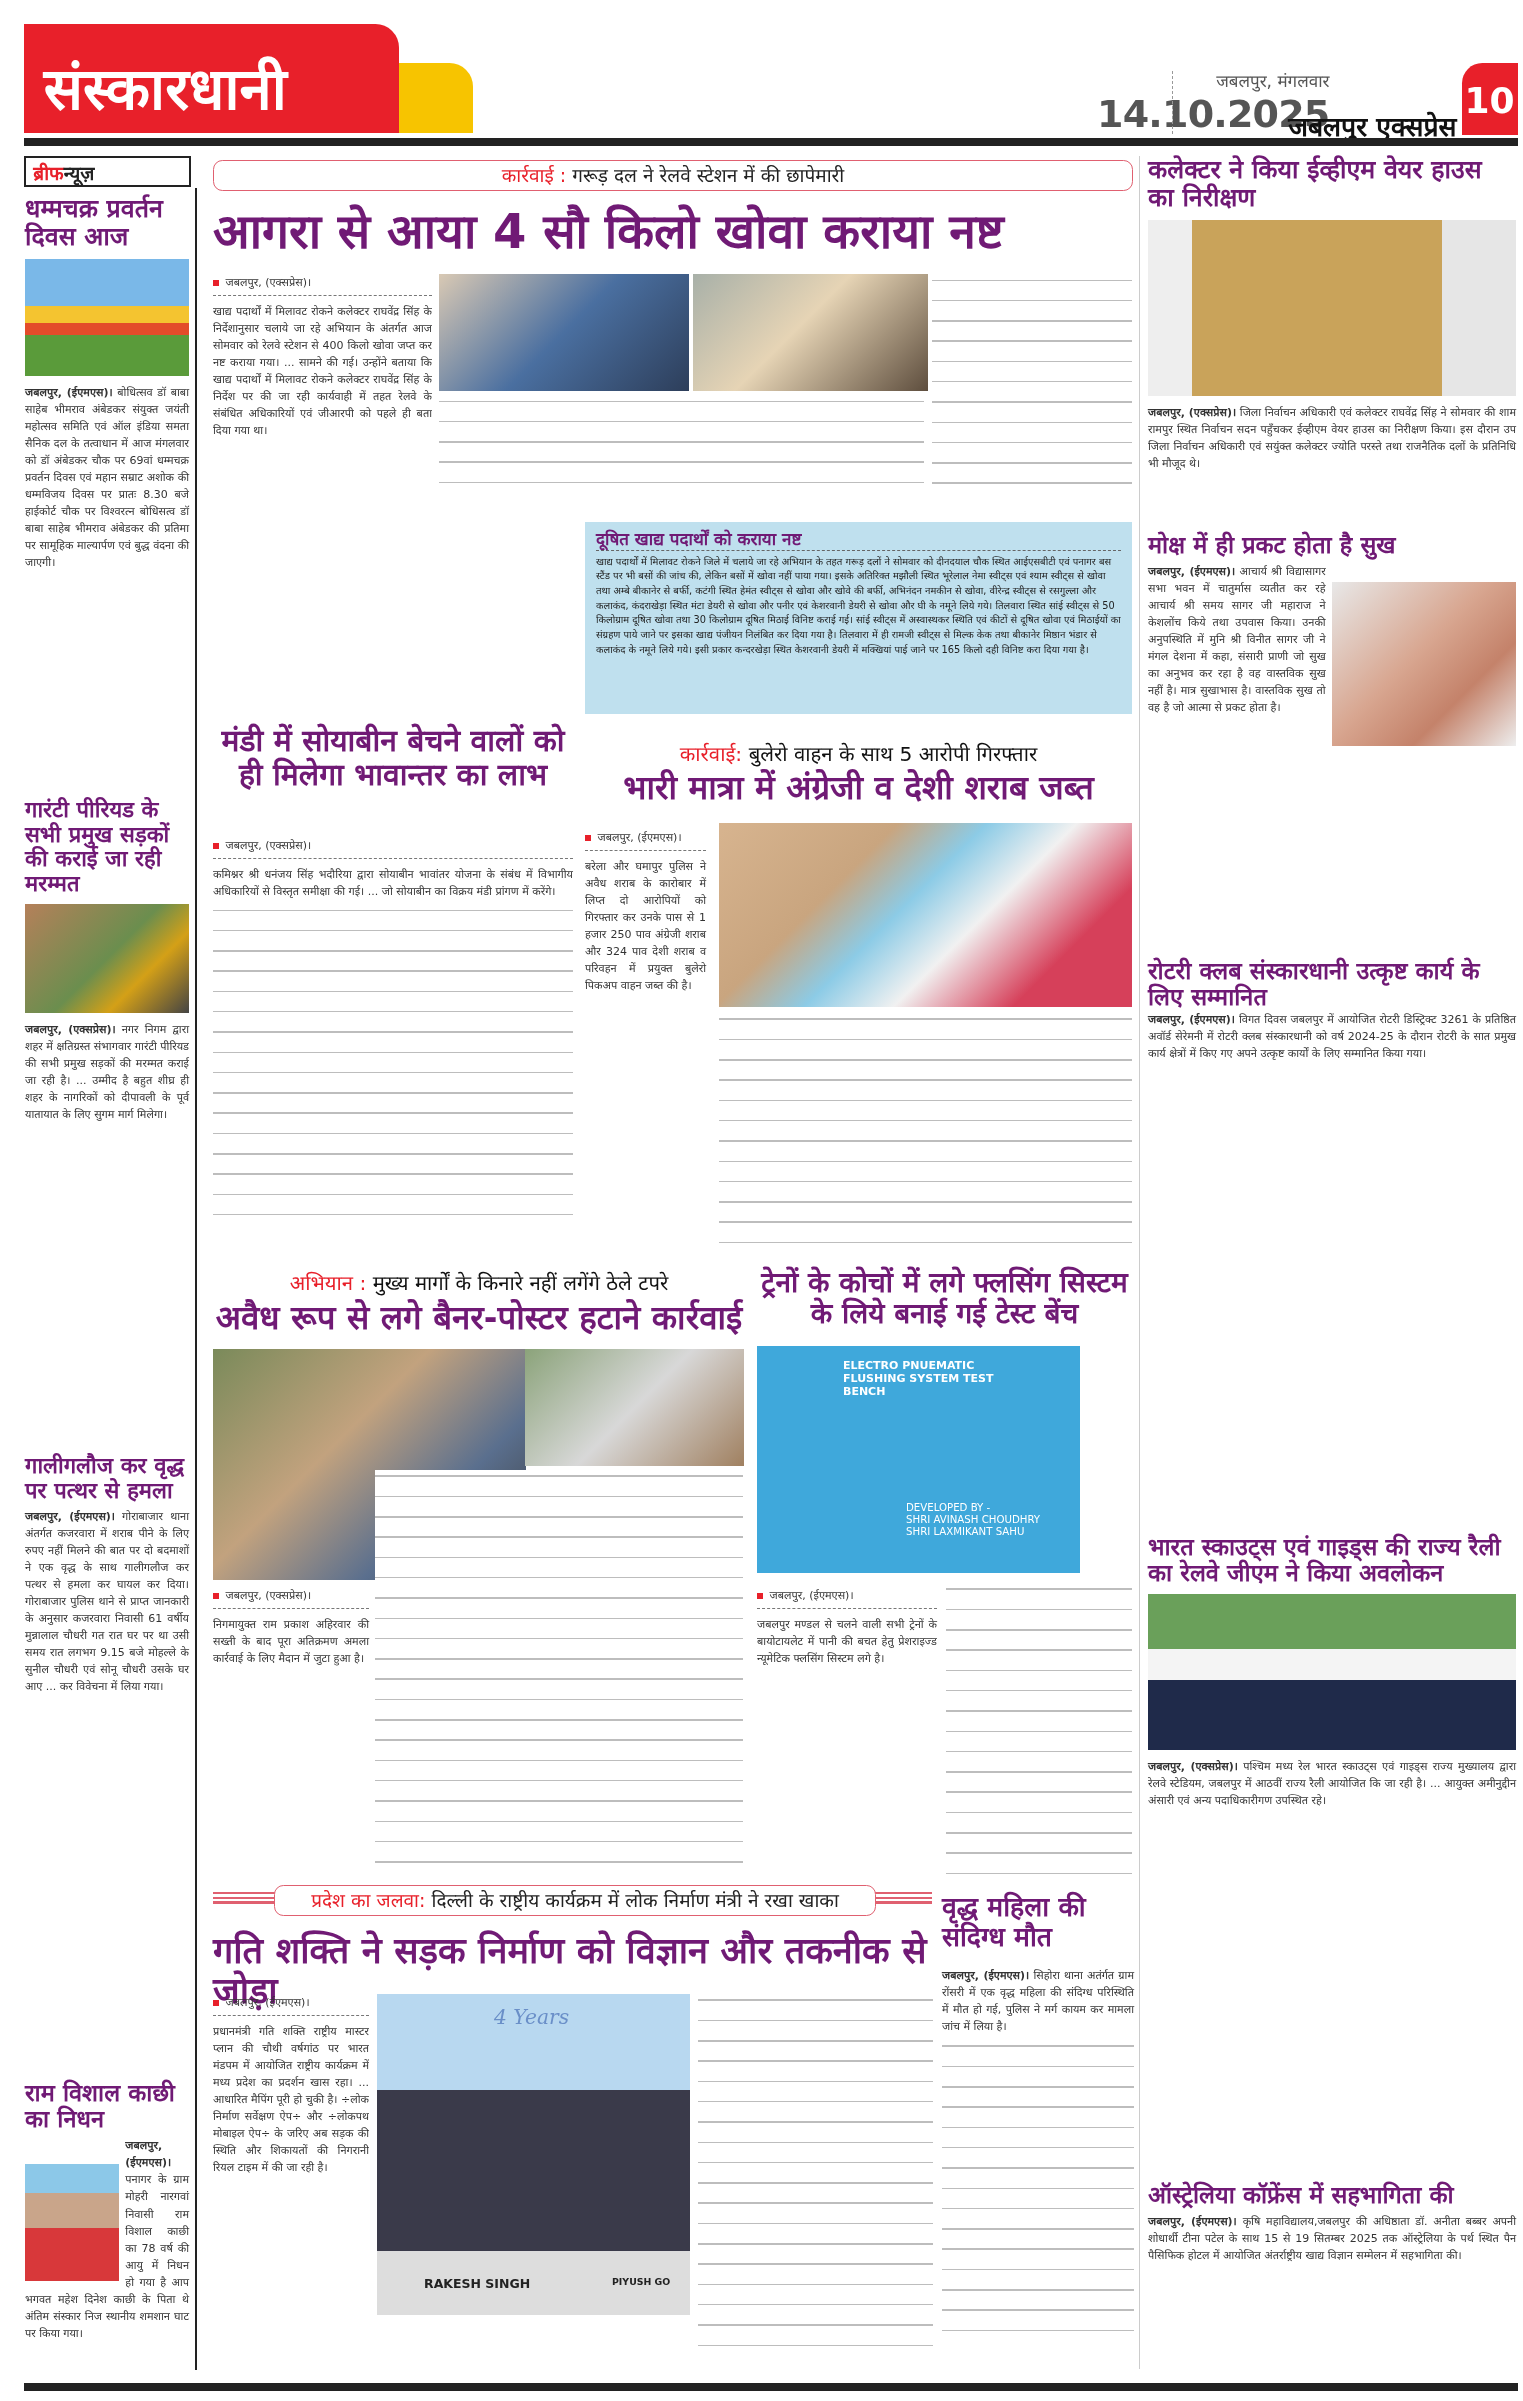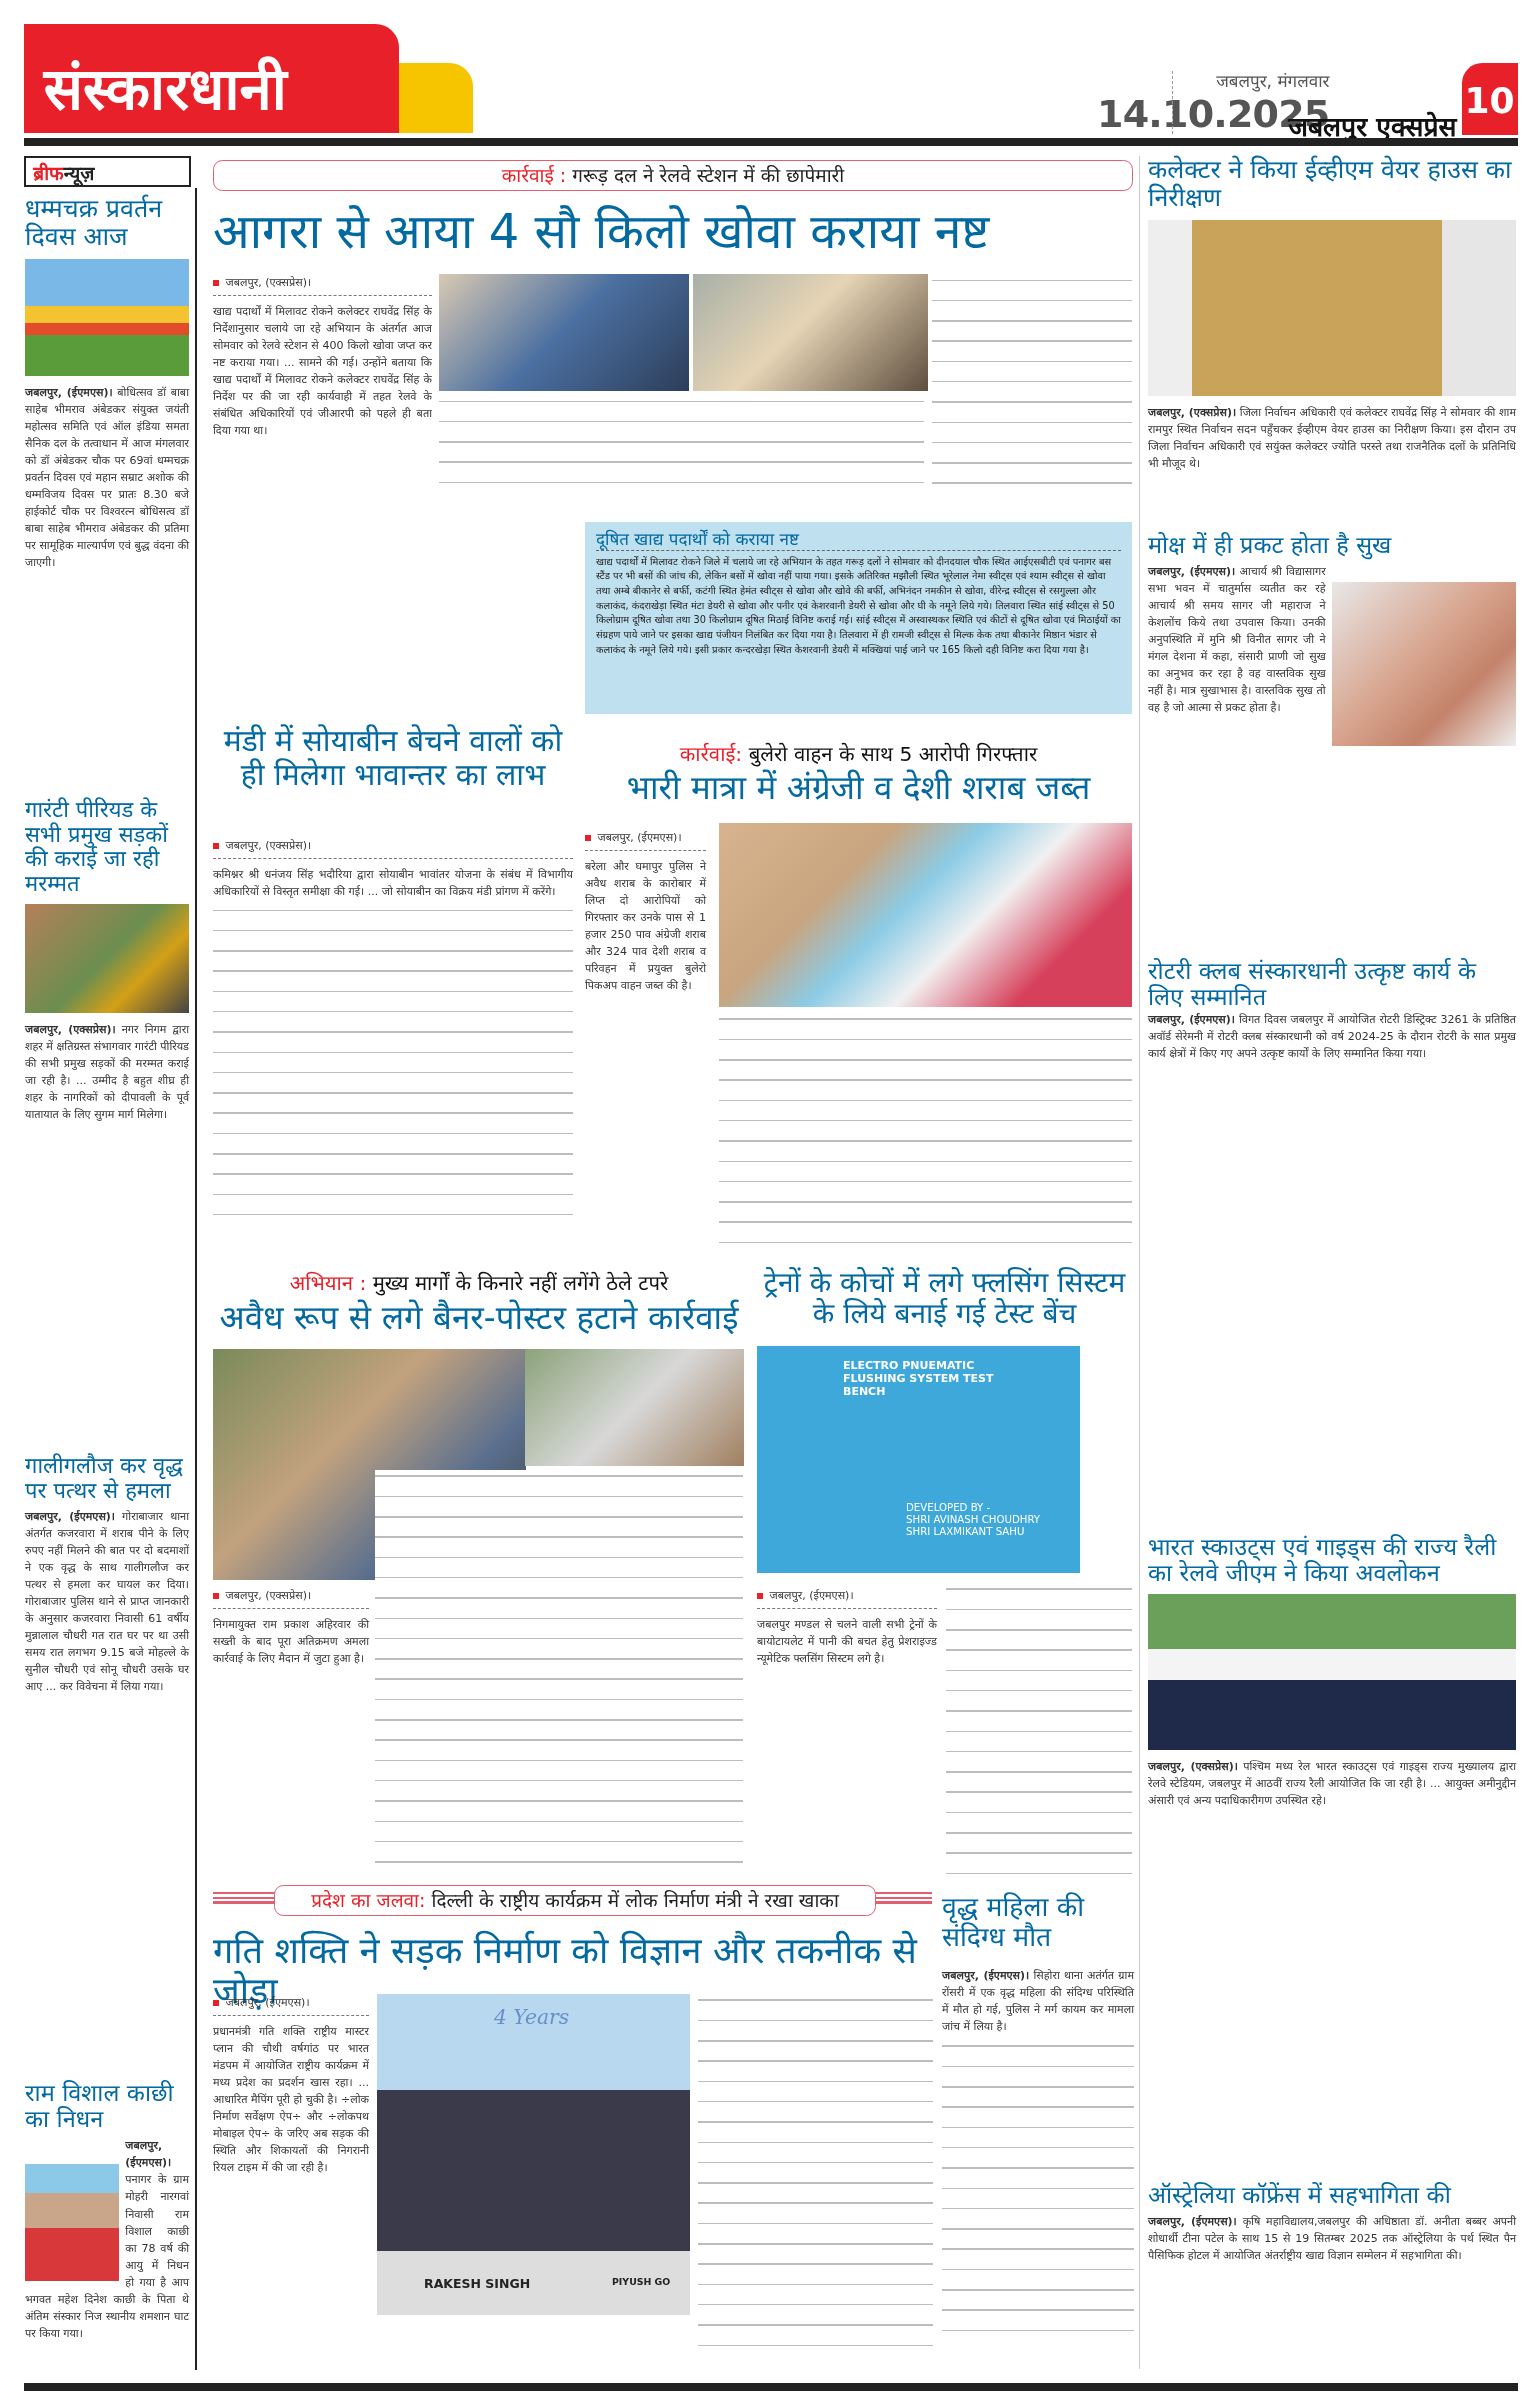--- a/index.html
+++ b/index.html
@@ -11,21 +11,21 @@
 .dateline{right:188px;top:45px;text-align:right}
 .dateline .city{font-size:17px;color:#555}
 .dateline .date{font-size:38px;color:#555;font-weight:bold;letter-spacing:-0.8px}
 .paper-name{right:61px;top:84px;font-size:26.6px;font-weight:bold;color:#111}
 .sep-v{left:1171px;top:47px;height:63px;border-left:1.6px dashed #999}
 .pageno{right:0;top:39px;width:56px;height:72px;background:#e8202a;border-top-left-radius:20.3px;color:#fff;font-size:36px;font-weight:bold;text-align:center;padding-top:17px}
 .mast-rule{left:23.5px;top:138px;width:1494px;height:7.8px;background:#222}
 .col-rule{width:2.3px;background:#222}
 .brief-box{left:23.5px;top:156px;width:167px;height:31px;border:2.3px solid #222;font-size:19px;font-weight:bold;padding:1.6px 7.8px}
 .brief-box .r{color:#e8202a}
-.hl{font-weight:normal;color:#0369a1;line-height:1.12}
+.hl{font-weight:bold;color:#701a75;line-height:1.12}
 .sub{font-size:11px;line-height:1.55;color:#333;text-align:justify}
 .img{background:linear-gradient(135deg,#c8b08a,#8d7a62 60%,#5b4e3e)}
 .kicker{border:1.6px solid #e06070;border-radius:9.4px;text-align:center;font-size:19px;color:#222}
 .kicker .r{color:#e8202a}
 .bluebox{background:#bfe0ee;padding:7.8px 11px}
 .dateline-s{font-size:11px;color:#333}
 .dateline-s:before{content:"";display:inline-block;width:6.3px;height:6.3px;background:#e8202a;margin-right:6.3px}
 .dash-rule{border-top:0.8px dashed #777}
 .text-lines{background:repeating-linear-gradient(#fff 0 5.5px,#bdbdbd 5.5px 7px,#fff 7px 20.3px)}
 .bottom-rule{left:23.5px;top:2383px;width:1494px;height:7.8px;background:#222}

